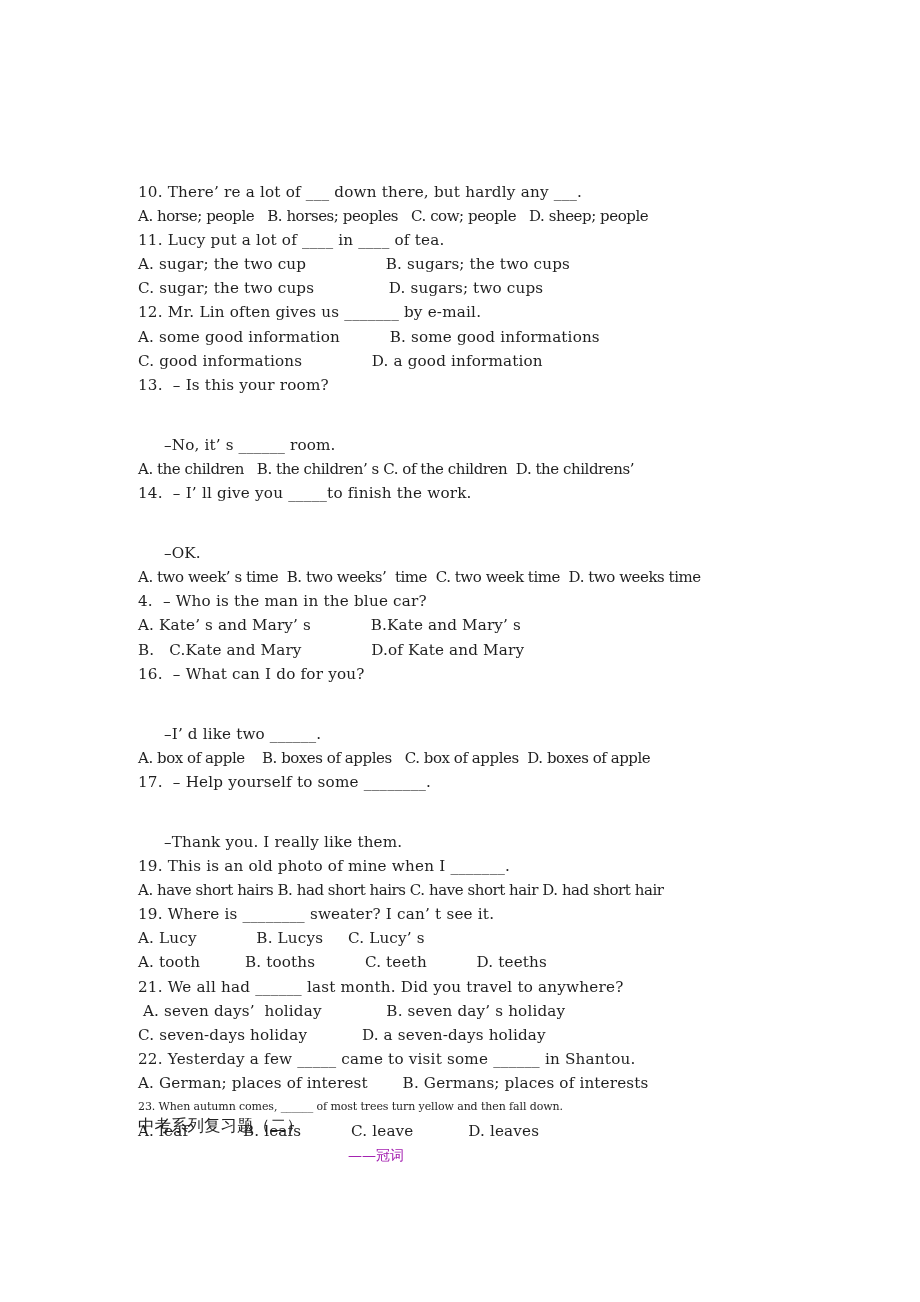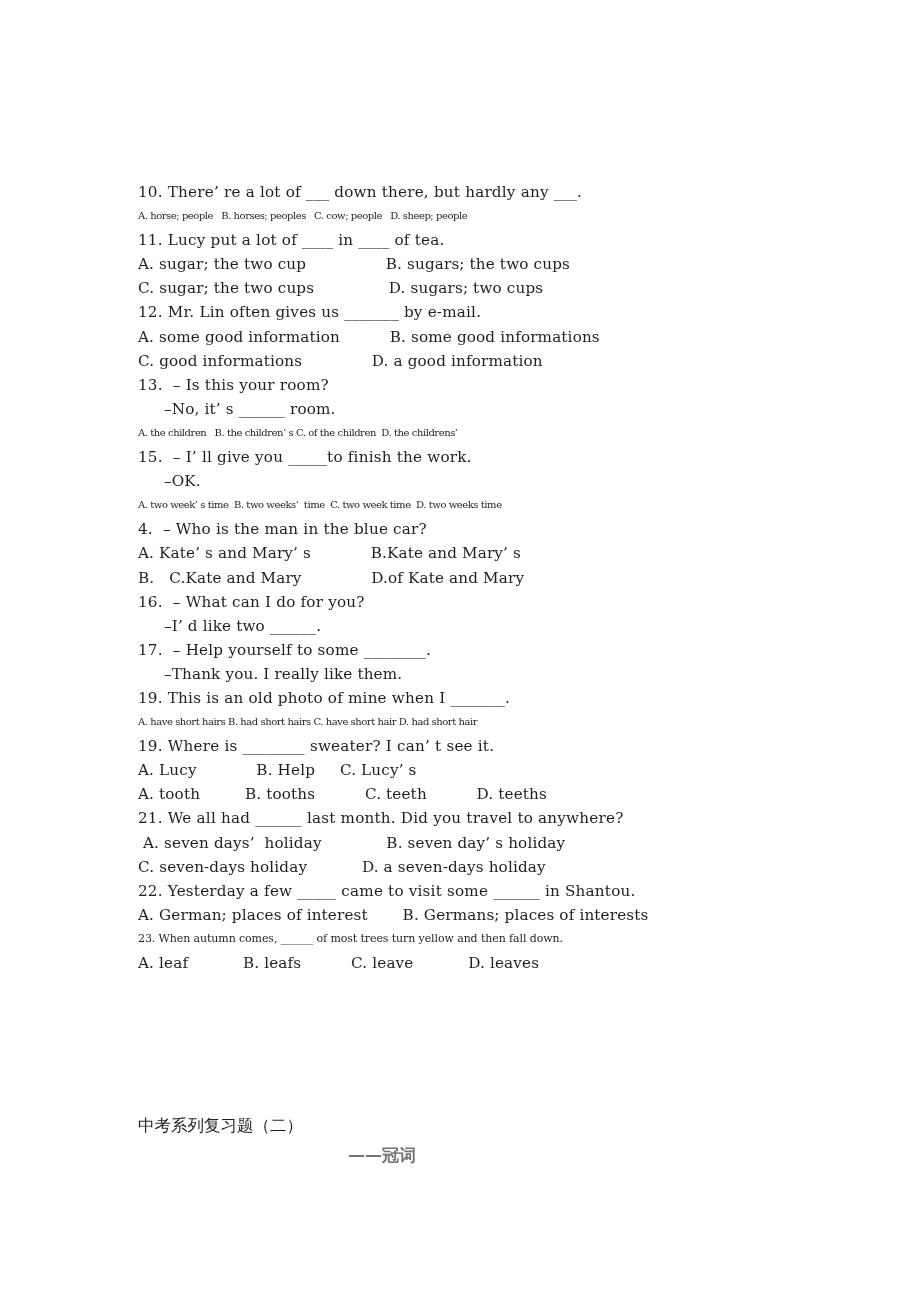--- a/index.html
+++ b/index.html
@@ -51,83 +51,84 @@
   }
 
   
   .ln.wide {
     letter-spacing: -0.1px;
     font-size: 11px;
   }
 
   .ln.tight {
     letter-spacing: -0.45px;
-    font-size: 10px;
+    font-size: 15.0px;
   }
 
   
   .ln.indent {
     padding-left: 26px;
+    margin-top: 36px;
   }
 
   
   .cn-block {
     position: absolute;
     left: 138px;
     top: 1110px;
     width: 680px;
   }
   .cn-title {
     font-family: Liberation Sans, sans-serif;
     font-size: 16.5px;
     line-height: 30px;
     white-space: pre;
     color: #1f1f1f;
   }
   .cn-sub {
     font-family: "DejaVu Serif", "Liberation Serif", serif;
-    font-size: 17px;
+    font-size: 14px;
     line-height: 30px;
     white-space: pre;
-    color: #737373;
+    color: #a21caf;
     padding-left: 210px;
-    font-weight: bold;
   }
 </style>
 </head>
 <body>
 
 <div class="page">
 
   <div class="content">
     <div class="ln stem">10. There’ re a lot of ___ down there, but hardly any ___.</div>
     <div class="ln tight">A. horse; people   B. horses; peoples   C. cow; people   D. sheep; people</div>
     <div class="ln stem">11. Lucy put a lot of ____ in ____ of tea.</div>
     <div class="ln">A. sugar; the two cup                B. sugars; the two cups</div>
     <div class="ln">C. sugar; the two cups               D. sugars; two cups</div>
     <div class="ln stem">12. Mr. Lin often gives us _______ by e-mail.</div>
     <div class="ln">A. some good information          B. some good informations</div>
     <div class="ln">C. good informations              D. a good information</div>
     <div class="ln stem">13.  – Is this your room?</div>
     <div class="ln indent">–No, it’ s ______ room.</div>
     <div class="ln tight">A. the children   B. the children’ s C. of the children  D. the childrens’</div>
-    <div class="ln stem">15.  – I’ ll give you _____to finish the work.</div>
+    <div class="ln stem">14.  – I’ ll give you _____to finish the work.</div>
     <div class="ln indent">–OK.</div>
     <div class="ln tight">A. two week’ s time  B. two weeks’  time  C. two week time  D. two weeks time</div>
     <div class="ln stem">4.  – Who is the man in the blue car?</div>
     <div class="ln">A. Kate’ s and Mary’ s            B.Kate and Mary’ s</div>
     <div class="ln">B.   C.Kate and Mary              D.of Kate and Mary</div>
     <div class="ln stem">16.  – What can I do for you?</div>
     <div class="ln indent">–I’ d like two ______.</div>
+    <div class="ln tight">A. box of apple    B. boxes of apples   C. box of apples  D. boxes of apple</div>
     <div class="ln stem">17.  – Help yourself to some ________.</div>
     <div class="ln indent">–Thank you. I really like them.</div>
     <div class="ln stem">19. This is an old photo of mine when I _______.</div>
     <div class="ln tight">A. have short hairs B. had short hairs C. have short hair D. had short hair</div>
     <div class="ln stem">19. Where is ________ sweater? I can’ t see it.</div>
-    <div class="ln">A. Lucy            B. Help     C. Lucy’ s</div>
+    <div class="ln">A. Lucy            B. Lucys     C. Lucy’ s</div>
     <div class="ln">A. tooth         B. tooths          C. teeth          D. teeths</div>
     <div class="ln stem">21. We all had ______ last month. Did you travel to anywhere?</div>
     <div class="ln"> A. seven days’  holiday             B. seven day’ s holiday</div>
     <div class="ln">C. seven-days holiday           D. a seven-days holiday</div>
     <div class="ln stem">22. Yesterday a few _____ came to visit some ______ in Shantou.</div>
     <div class="ln">A. German; places of interest       B. Germans; places of interests</div>
     <div class="ln wide">23. When autumn comes, ______ of most trees turn yellow and then fall down.</div>
     <div class="ln">A. leaf           B. leafs          C. leave           D. leaves</div>
   </div>
 

